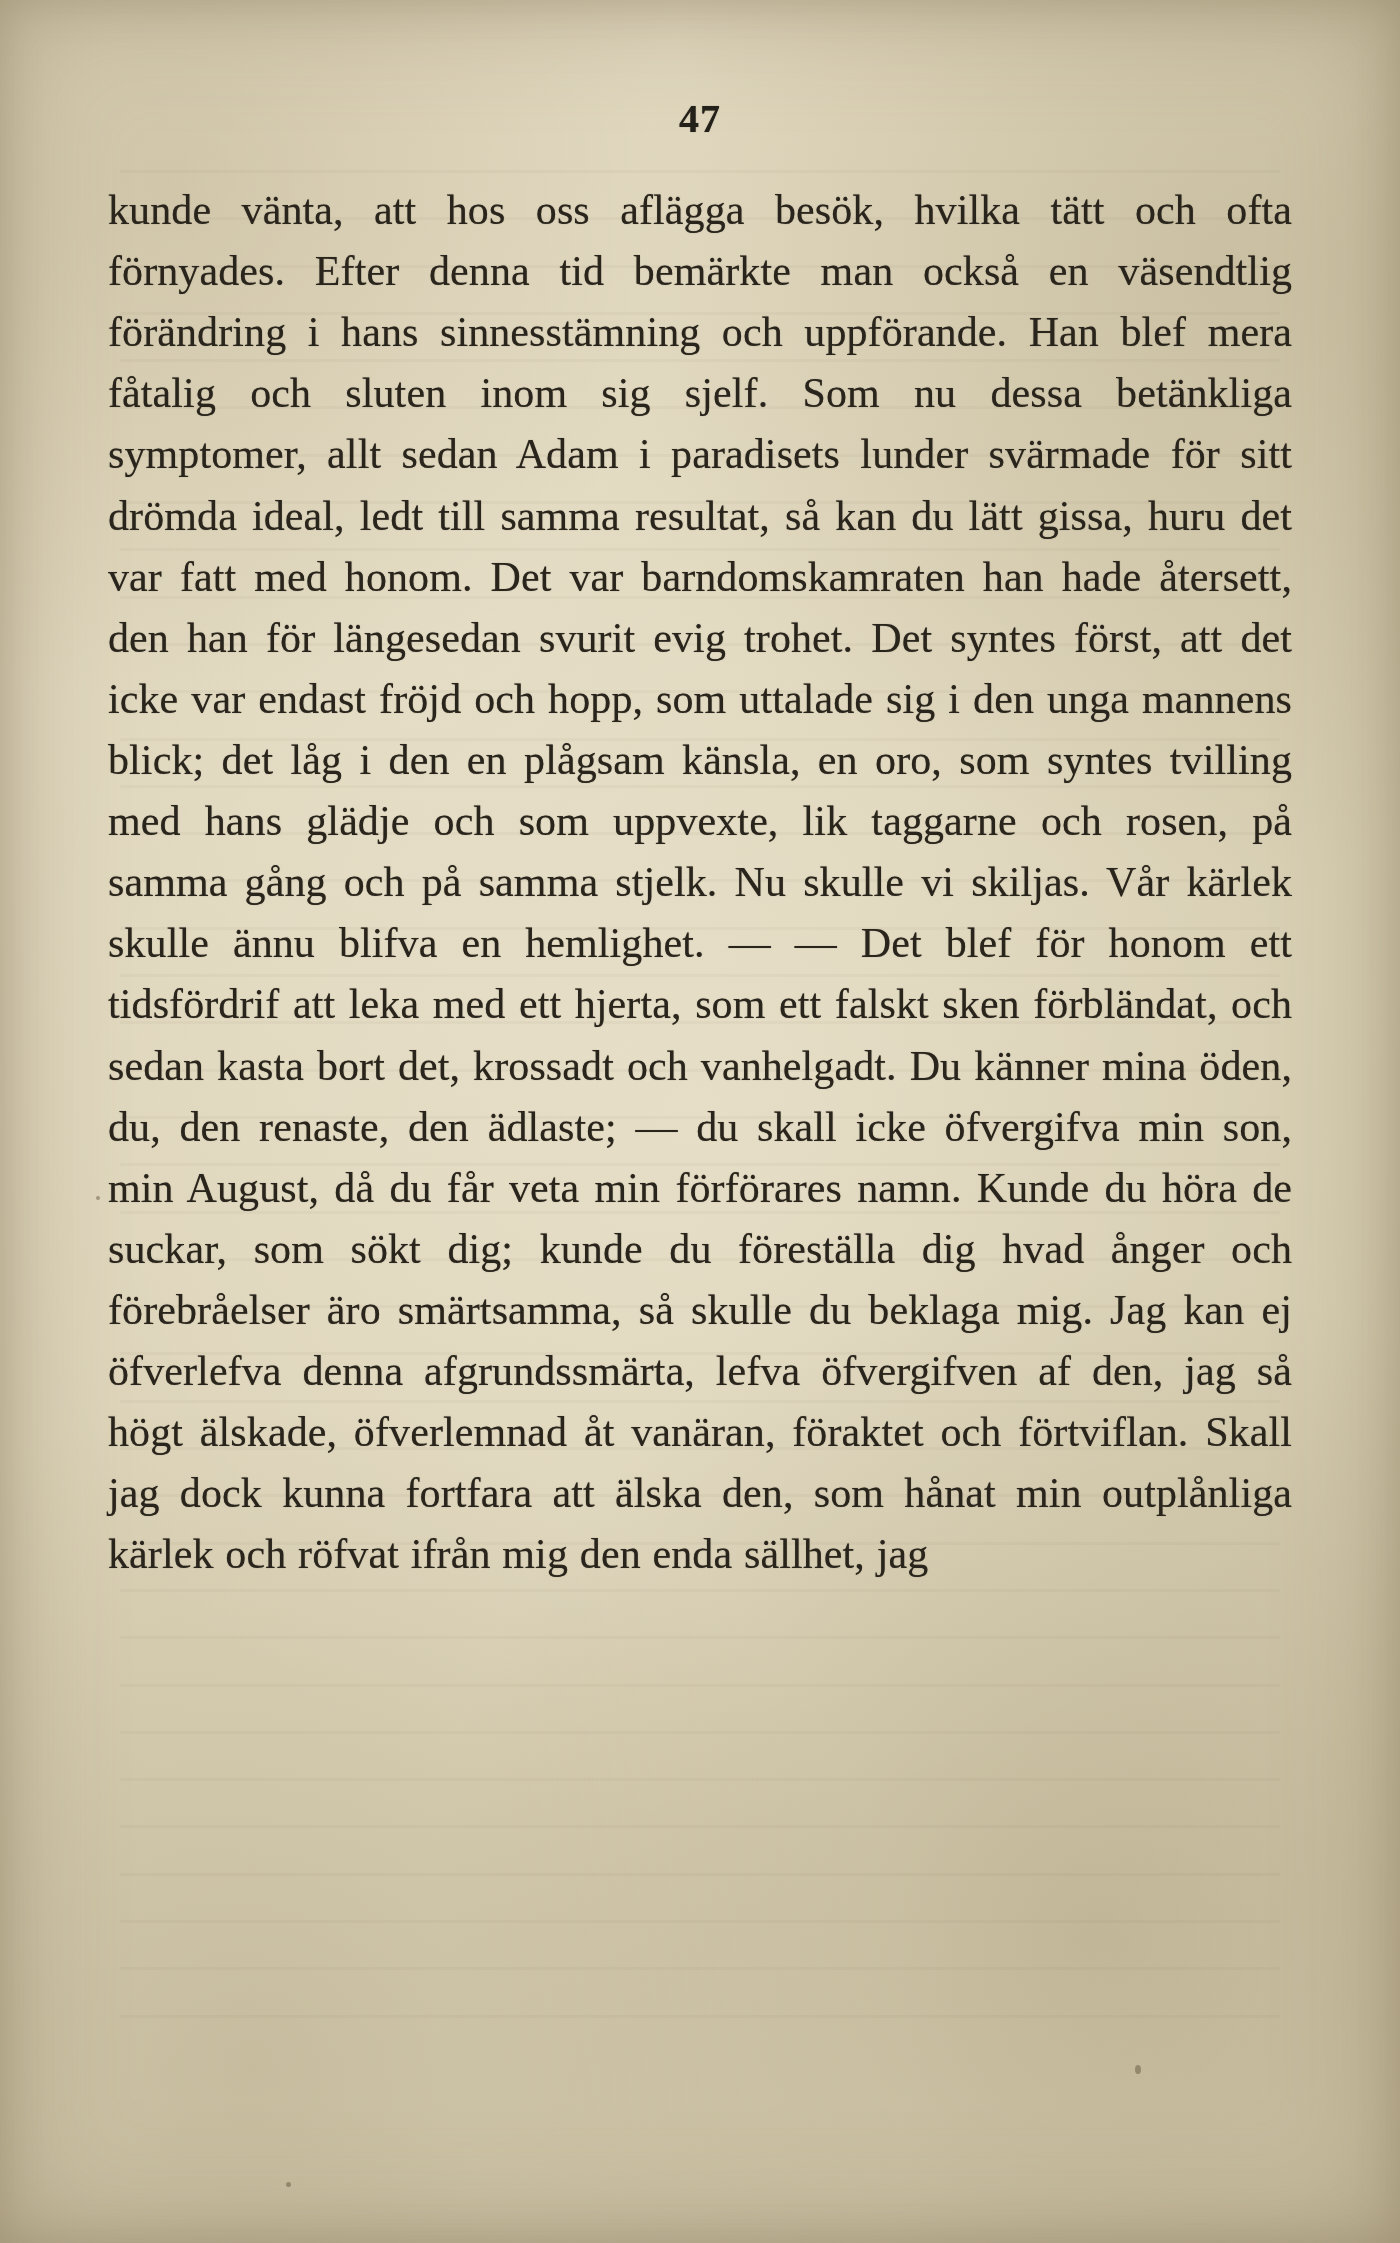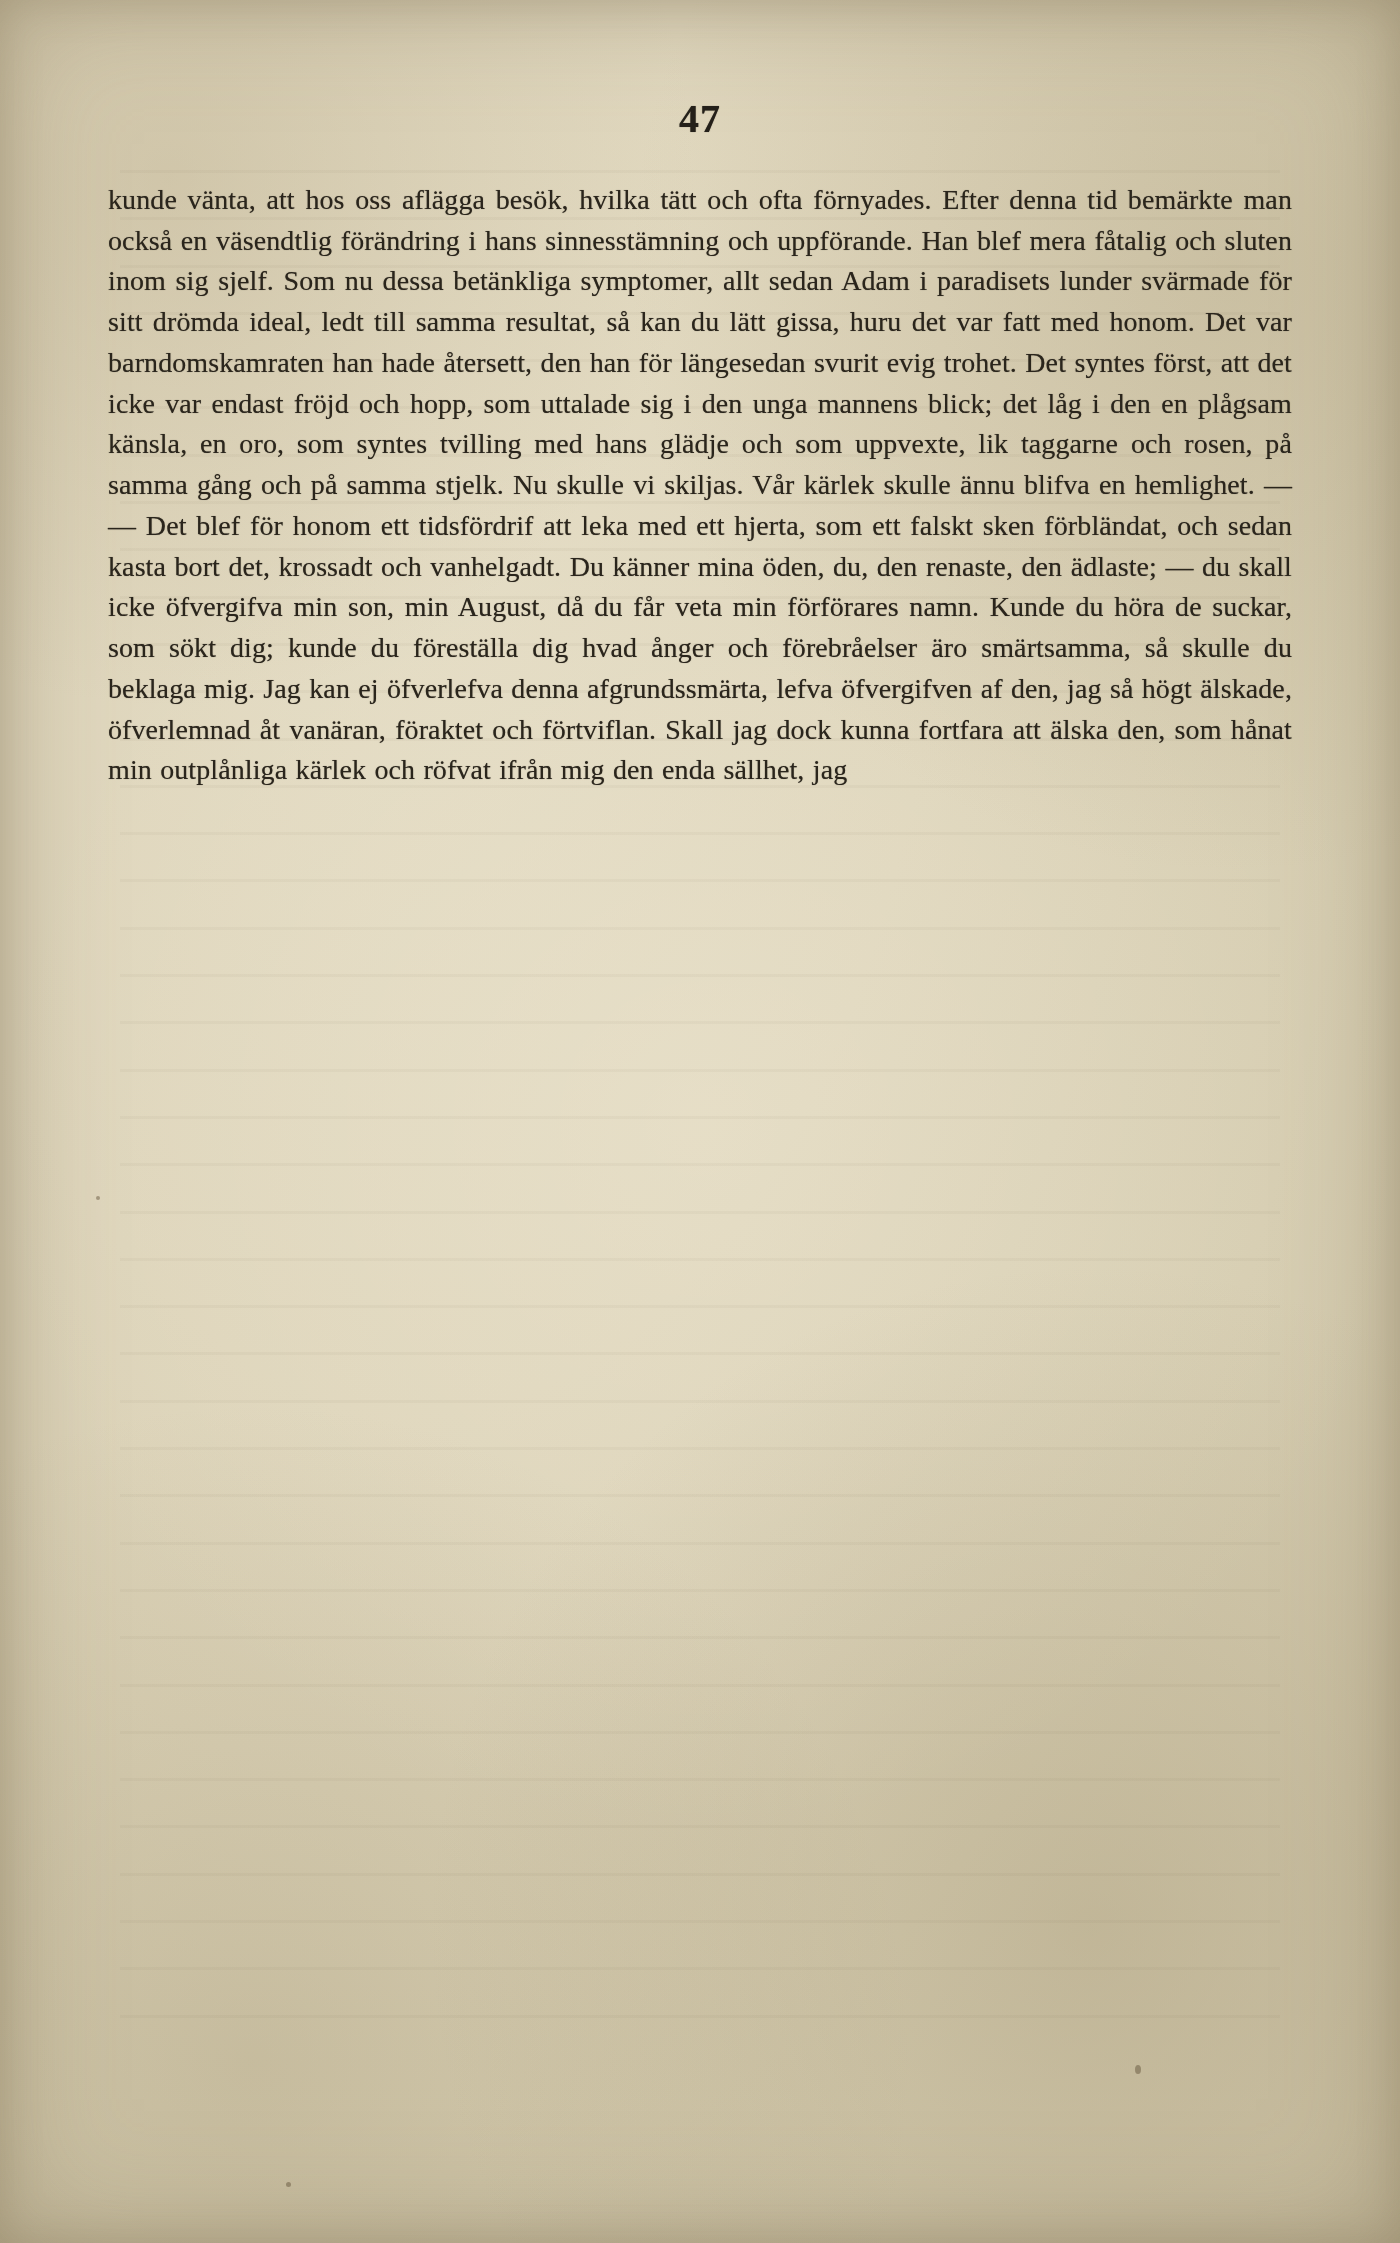--- a/index.html
+++ b/index.html
@@ -52,21 +52,21 @@
   .page-number {
     text-align: center;
     font-weight: bold;
     font-size: 40px;
     letter-spacing: 1px;
     color: #24201a;
     margin: 0 0 38px 0;
     text-shadow: 0 0 1px rgba(40,34,24,0.55);
   }
   .body-text {
-    font-size: 28px;
+    font-size: 42px;
     line-height: 1.455;
     text-align: justify;
     text-justify: inter-word;
     color: #2a251c;
     letter-spacing: 0.1px;
     word-spacing: 1.2px;
     text-shadow: 0 0 0.9px rgba(42,37,28,0.55);
     hyphens: manual;
   }
   .body-text p {

